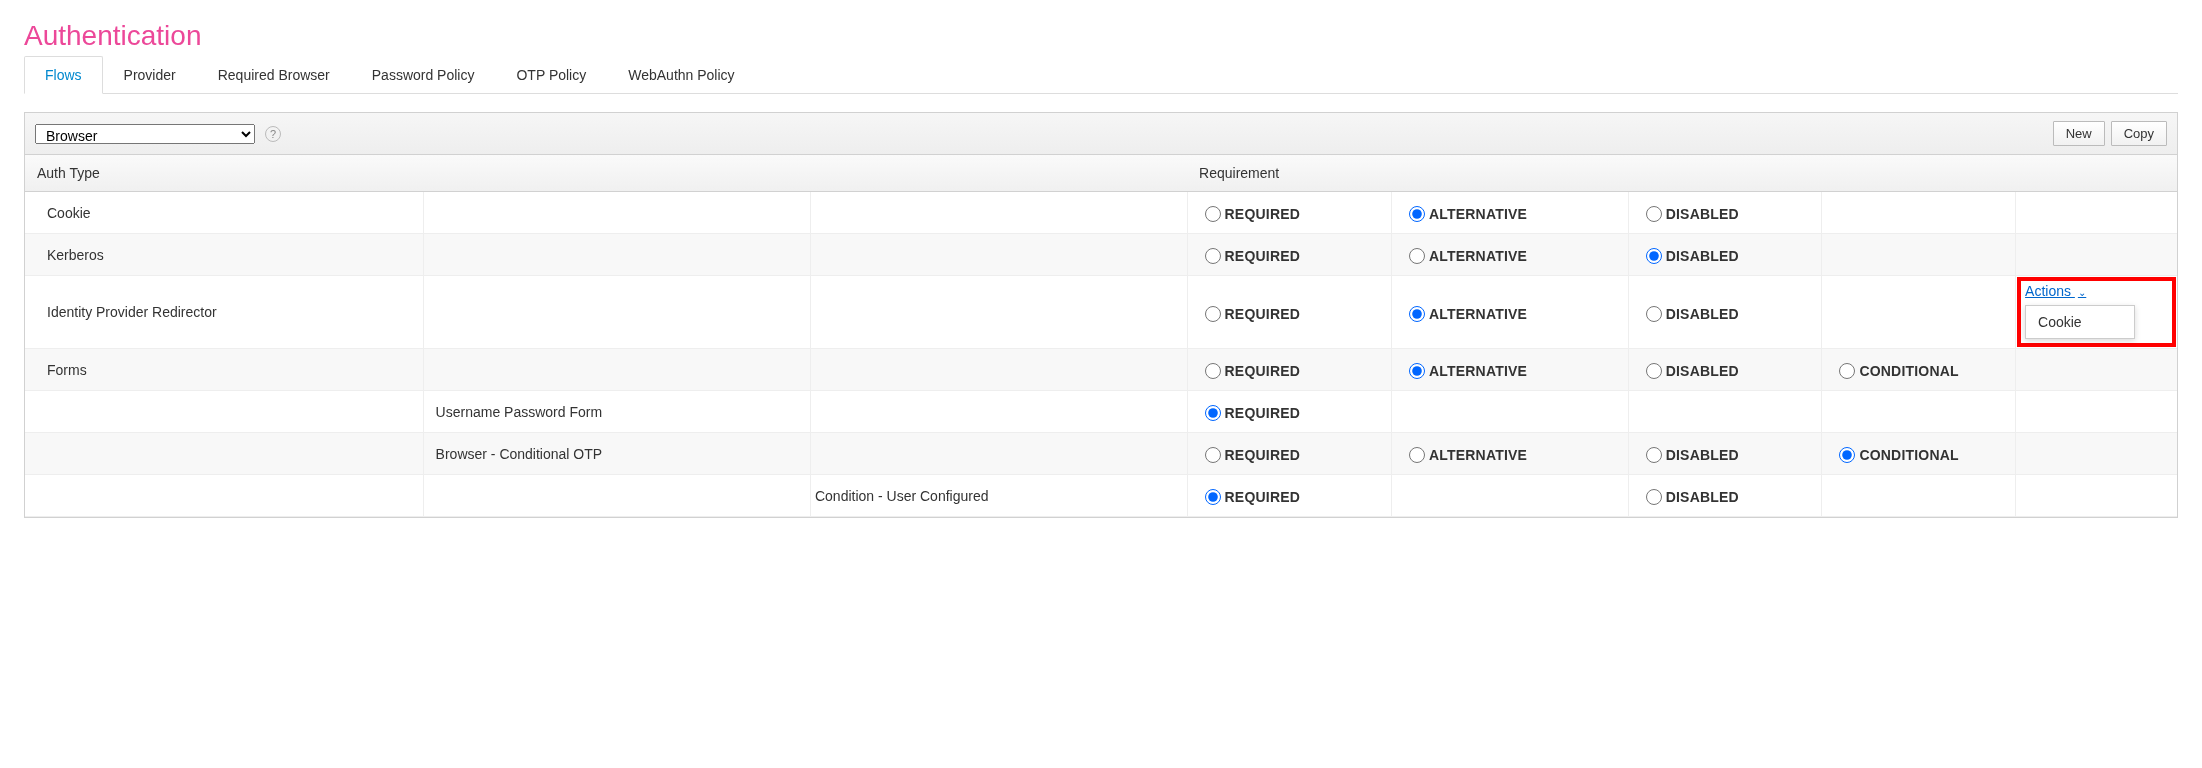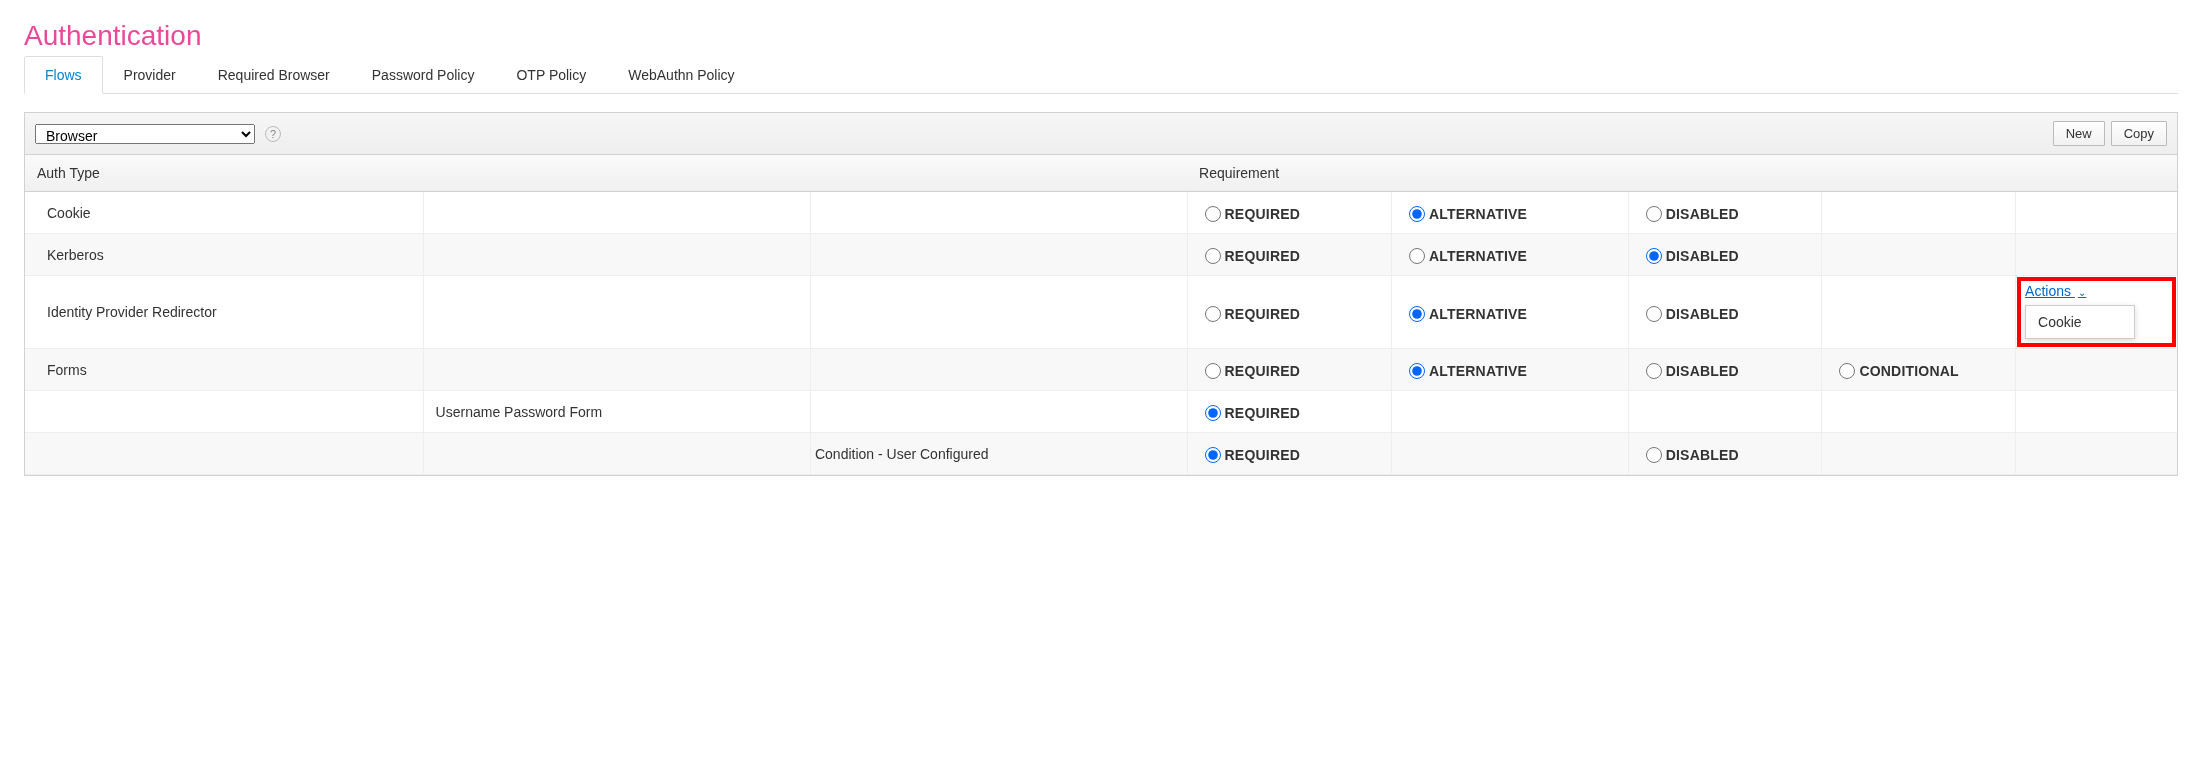--- a/index.html
+++ b/index.html
@@ -243,20 +243,30 @@
           <td class="pad1">Username Password Form</td>
           <td class="pad2"></td>
           <td class="radio-cell"><input type="radio" name="req-4" checked="" style=""><span class="radio-label">REQUIRED</span></td>
           <td class="radio-cell"></td>
           <td class="radio-cell"></td>
           <td class="radio-cell"></td>
           <td></td>
         </tr>
         <tr>
           <td class="pad0"></td>
+          <td class="pad1">Browser - Conditional OTP</td>
+          <td class="pad2"></td>
+          <td class="radio-cell"><input type="radio" name="req-5" style=""><span class="radio-label">REQUIRED</span></td>
+          <td class="radio-cell"><input type="radio" name="req-5" style=""><span class="radio-label">ALTERNATIVE</span></td>
+          <td class="radio-cell"><input type="radio" name="req-5" style=""><span class="radio-label">DISABLED</span></td>
+          <td class="radio-cell"><input type="radio" name="req-5" checked="" style=""><span class="radio-label">CONDITIONAL</span></td>
+          <td></td>
+        </tr>
+        <tr>
+          <td class="pad0"></td>
           <td class="pad1"></td>
           <td class="pad2">Condition - User Configured</td>
           <td class="radio-cell"><input type="radio" name="req-6" checked="" style=""><span class="radio-label">REQUIRED</span></td>
           <td class="radio-cell"></td>
           <td class="radio-cell"><input type="radio" name="req-6" style=""><span class="radio-label">DISABLED</span></td>
           <td class="radio-cell"></td>
           <td></td>
         </tr>
       </tbody>
   </table>

